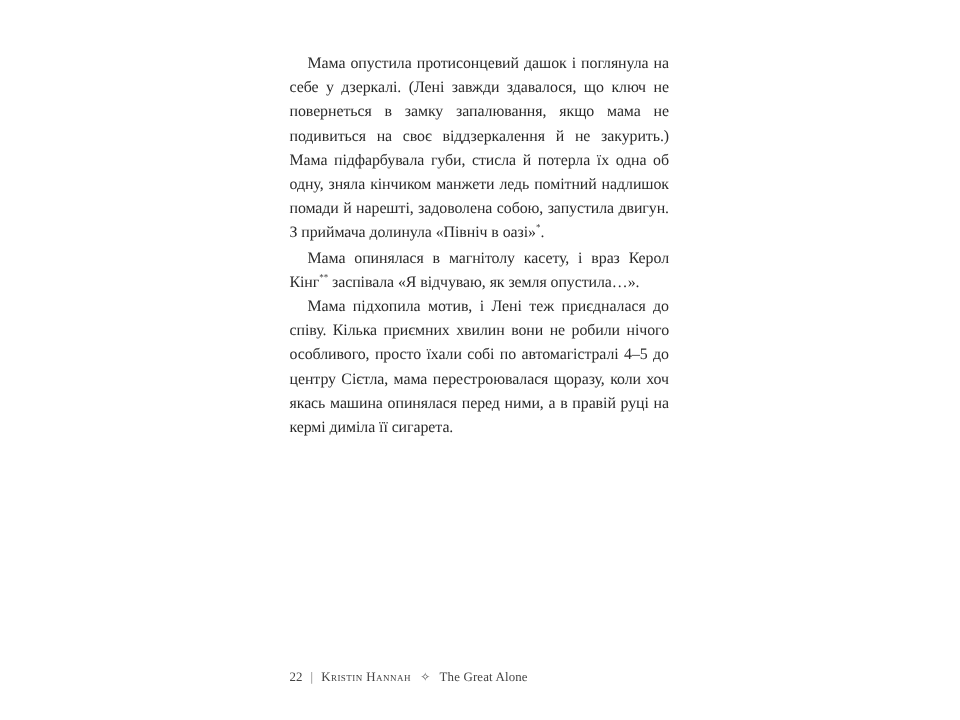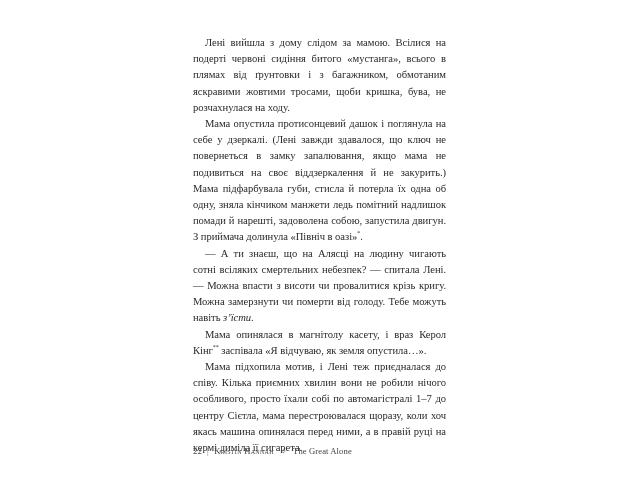--- a/index.html
+++ b/index.html
@@ -25,25 +25,23 @@
   }
   .footer .sep { margin: 0 3px; color: #777; }
   .footer .author { font-variant: small-caps; letter-spacing: 0.3px; }
   .footer .star { margin: 0 4px; font-size: 8px; color: #666; }
 </style>
 </head>
 <body>
 
 <div class="page">
   <div class="body-text">
-    <p>Лені вийшла з дому слідом за мамою. Всілися на подерті червоні сидіння битого «мустанга», всього в плямах від ґрунтовки і з багажником, обмотаним яскравими жовтими тросами, щоби кришка, бува, не розчахнулася на ходу.</p>
     <p><span>Мама опустила протисонцевий дашок і поглянула на себе у дзеркалі. (Лені завжди здавалося, що ключ не повернеться в замку запалювання, якщо мама не подивиться на своє віддзеркалення й не закурить.) Мама підфарбувала губи, стисла й потерла їх одна об одну, зняла кінчиком манжети ледь помітний надлишок помади й нарешті, задоволена собою, запустила двигун. З приймача долинула «Північ в оазі»</span><sup>*</sup><span>.</span></p>
-    <p><span>— А ти знаєш, що на Алясці на людину чигають сотні всіляких смертельних небезпек? — спитала Лені. — Можна впасти з висоти чи провалитися крізь кригу. Можна замерзнути чи померти від голоду. Тебе можуть навіть </span><i>з’їсти</i><span>.</span></p>
     <p><span>Мама опинялася в магнітолу касету, і враз Керол Кінг</span><sup>**</sup><span> заспівала «Я відчуваю, як земля опустила…».</span></p>
-    <p>Мама підхопила мотив, і Лені теж приєдналася до співу. Кілька приємних хвилин вони не робили нічого особливого, просто їхали собі по автомагістралі 1–7 до центру Сієтла, мама перестроювалася щоразу, коли хоч якась машина опинялася перед ними, а в правій руці на кермі диміла її сигарета.</p>
+    <p>Мама підхопила мотив, і Лені теж приєдналася до співу. Кілька приємних хвилин вони не робили нічого особливого, просто їхали собі по автомагістралі 4–5 до центру Сієтла, мама перестроювалася щоразу, коли хоч якась машина опинялася перед ними, а в правій руці на кермі диміла її сигарета.</p>
   </div>
 
 </div>
 
 <div class="footer">
   <span>22</span>
   <span class="sep">|</span>
   <span class="author">Kristin Hannah</span>
   <span class="star">✧</span>
   <span>The Great Alone</span>

